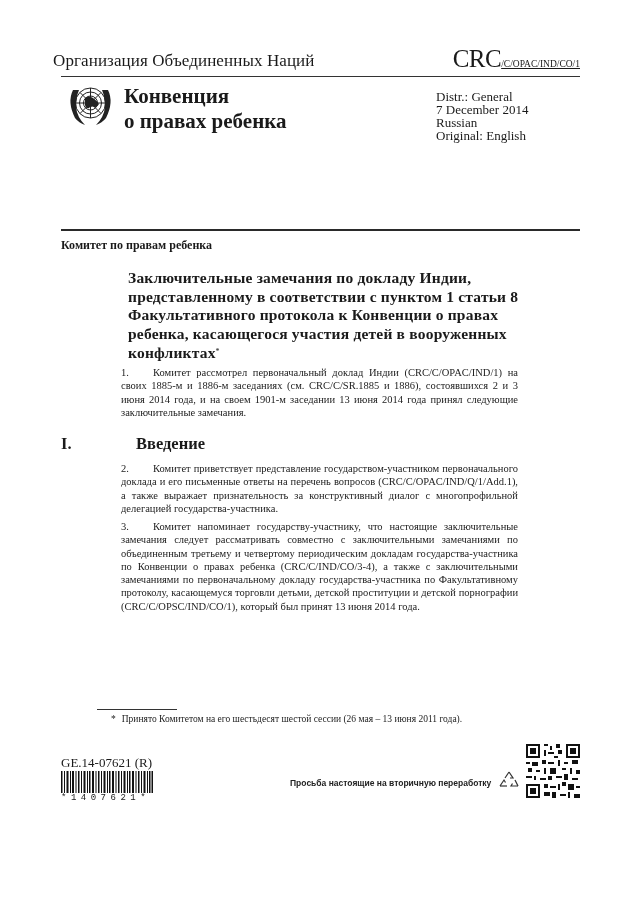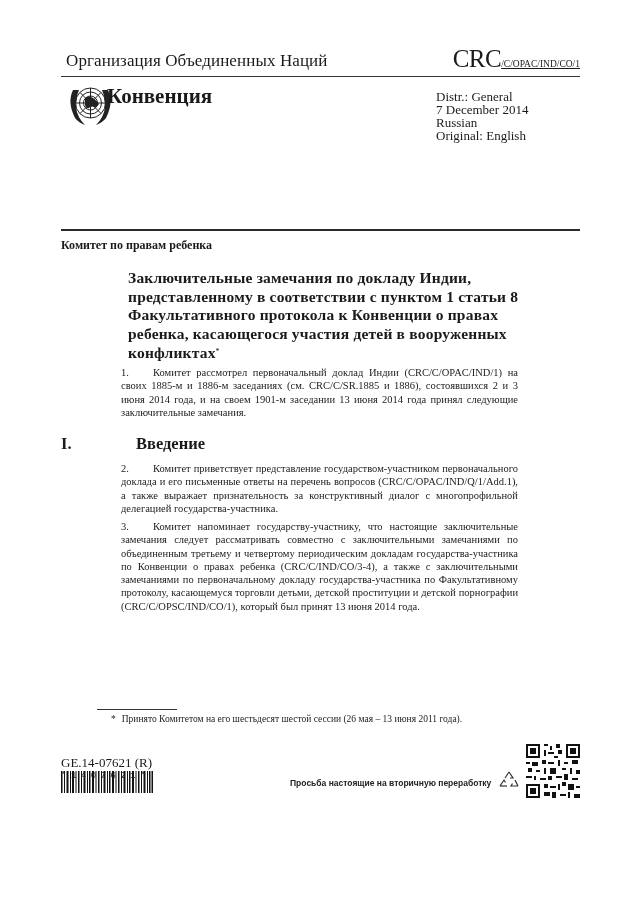--- a/index.html
+++ b/index.html
@@ -1,27 +1,27 @@
 <!DOCTYPE html>
 <html><head>
 <meta charset="utf-8">
 <style>
   html, body { margin: 0; padding: 0; background: #ffffff; }
   body { width: 640px; height: 905px; position: relative; overflow: hidden;
          font-family: "Liberation Serif", "DejaVu Serif", serif; color: #1a1a1a; }
   .abs { position: absolute; }
 
-  .org-name { left: 66px; top: 51px; font-size: 17px; letter-spacing: 0.1px; }
+  .org-name { left: 53px; top: 51px; font-size: 17px; letter-spacing: 0.1px; }
   .symbol { right: 60px; top: 45px; white-space: nowrap; }
   .symbol .big { font-size: 25px; letter-spacing: -0.5px; }
   .symbol .small { font-size: 9.5px; text-decoration: underline; }
   .rule-top { left: 61px; top: 76px; width: 519px; height: 1px; background: #333; }
 
   .logo { left: 63px; top: 80px; width: 55px; height: 50px; }
-  .conv-title { left: 107px; top: 84px; font-size: 21px; font-weight: bold; line-height: 25px; }
+  .conv-title { left: 124px; top: 84px; font-size: 21px; font-weight: bold; line-height: 25px; }
   .meta { left: 436px; top: 90px; font-size: 13px; line-height: 13px; }
 
   .rule-thick { left: 61px; top: 229px; width: 519px; height: 2px; background: #2a2a2a; }
   .committee { left: 61px; top: 238px; font-size: 12px; font-weight: bold; }
 
   .doc-title { left: 121px; top: 269px; width: 420px; font-size: 15.5px; font-weight: bold;
                line-height: 18.5px; letter-spacing: 0.2px; margin-left: 7px; }
   .doc-title sup { font-size: 8px; font-weight: normal; vertical-align: 4px; }
 
   .para { left: 121px; width: 397px; font-size: 10.5px; line-height: 13.3px;
@@ -33,21 +33,21 @@
 
   .section-num { left: 61px; top: 434px; font-size: 16.5px; font-weight: bold; }
   .section-title { left: 136px; top: 434px; font-size: 16.5px; font-weight: bold; }
 
   .fn-rule { left: 97px; top: 709px; width: 80px; height: 1px; background: #333; }
   .footnote { left: 111px; top: 714px; font-size: 9.5px; color: #222; }
   .footnote .star { margin-right: 6px; }
 
   .job-number { left: 61px; top: 755px; font-size: 13px; }
   .barcode { left: 61px; top: 771px; width: 92px; height: 22px; }
-  .barcode-text { left: 61px; top: 771px; font-size: 9px; letter-spacing: 4.5px; font-family: "Liberation Mono", monospace; }
+  .barcode-text { left: 61px; top: 793px; font-size: 9px; letter-spacing: 4.5px; font-family: "Liberation Mono", monospace; }
   .recycle-text { left: 290px; top: 778px; font-size: 8.5px; font-family: "Liberation Sans", sans-serif; font-weight: bold; color: #222; }
   .recycle-icon { left: 498px; top: 770px; width: 22px; height: 22px; }
   .qr { left: 526px; top: 744px; width: 54px; height: 54px; }
 </style>
 </head>
 <body>
 
 <div class="abs org-name">Организация Объединенных Наций</div>
 <div class="abs symbol"><span class="big">CRC</span><span class="small">/C/OPAC/IND/CO/1</span></div>
 <div class="abs rule-top"></div>
@@ -66,20 +66,21 @@
     </g>
     <path d="M22 18 q4 -3 8 0 q3 2 6 6 q-2 4 -5 3 q-3 -2 -5 1 q-3 1 -4 -3 z" fill="#222"></path>
     <g fill="#222">
       <path d="M10 10 q-6 12 2 28 q4 5 10 7 q-8 -8 -9 -18 q0 -10 3 -17 z"></path>
       <path d="M45 10 q6 12 -2 28 q-4 5 -10 7 q8 -8 9 -18 q0 -10 -3 -17 z"></path>
     </g>
   </svg>
 </div>
 <div class="abs conv-title">
   <div>Конвенция</div>
+  <div>о правах ребенка</div>
 </div>
 <div class="abs meta">
   <div>Distr.: General</div>
   <div>7 December 2014</div>
   <div>Russian</div>
   <div>Original: English</div>
 </div>
 
 <div class="abs rule-thick"></div>
 <div class="abs committee">Комитет по правам ребенка</div>

